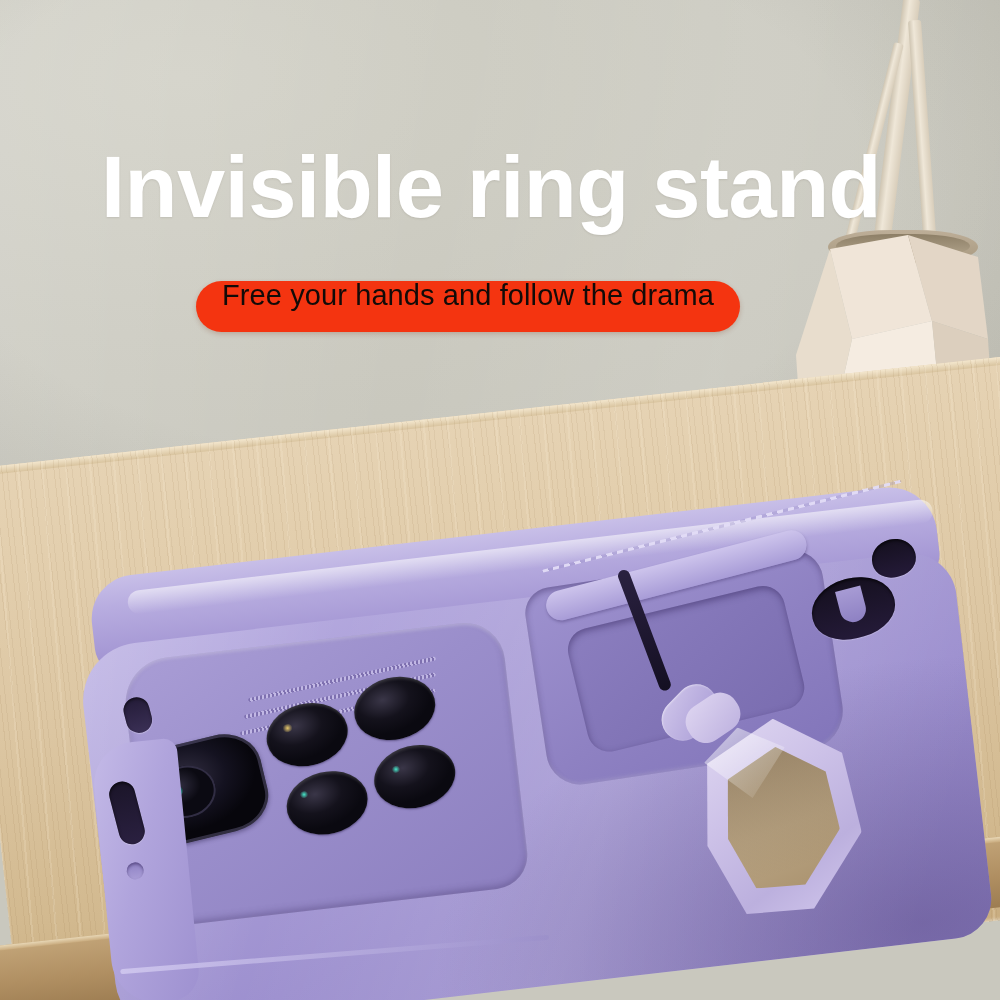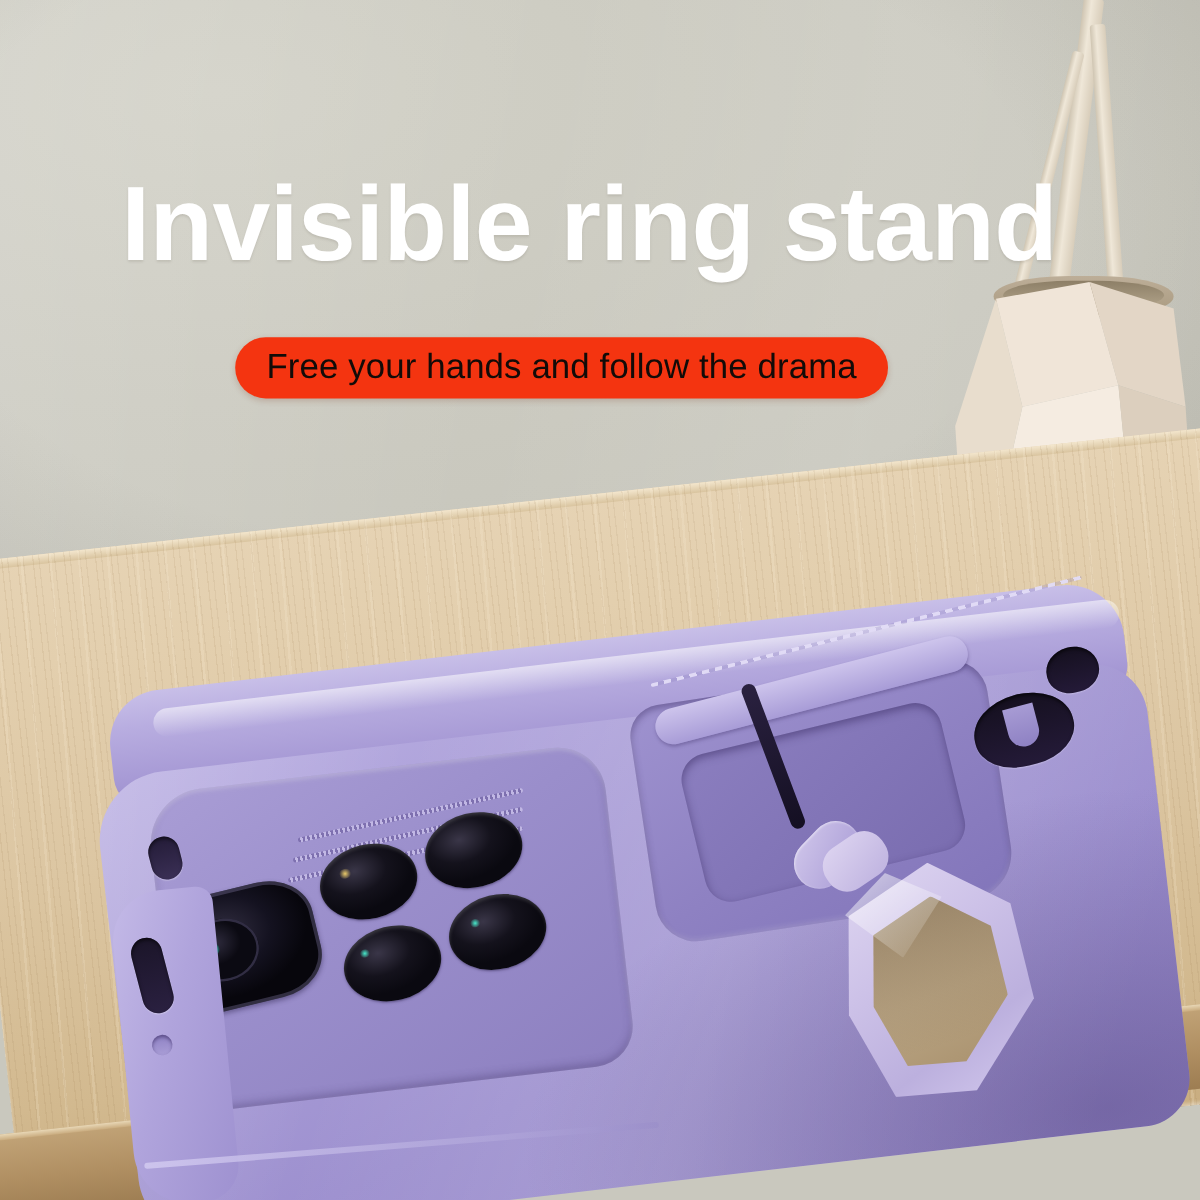--- a/index.html
+++ b/index.html
@@ -298,21 +298,21 @@
     position:absolute;left:101px;top:143px;width:880px;
     font-size:88px;line-height:1;font-weight:700;color:#ffffff;
     letter-spacing:-0.5px;
     font-family:"Liberation Sans","DejaVu Sans",sans-serif;
     transform:scaleX(.985);transform-origin:0 0;
     text-shadow:0 1px 2px rgba(110,106,92,.18);
     white-space:nowrap;
   }
   .pill{
     position:absolute;left:196px;top:281px;height:51px;
-    padding:0 26px;display:flex;align-items:center;justify-content:center;
+    padding:0 26px;display:flex;justify-content:center;
     background:#f43410;border-radius:26px;
     box-shadow:0 2px 5px rgba(120,40,15,.22);
   }
   .pill-text{
     font-size:29px;font-weight:400;color:#120b08;line-height:1;
     font-family:"Liberation Sans","DejaVu Sans",sans-serif;
     white-space:nowrap;letter-spacing:.1px;
   }
 </style>
 </head>

